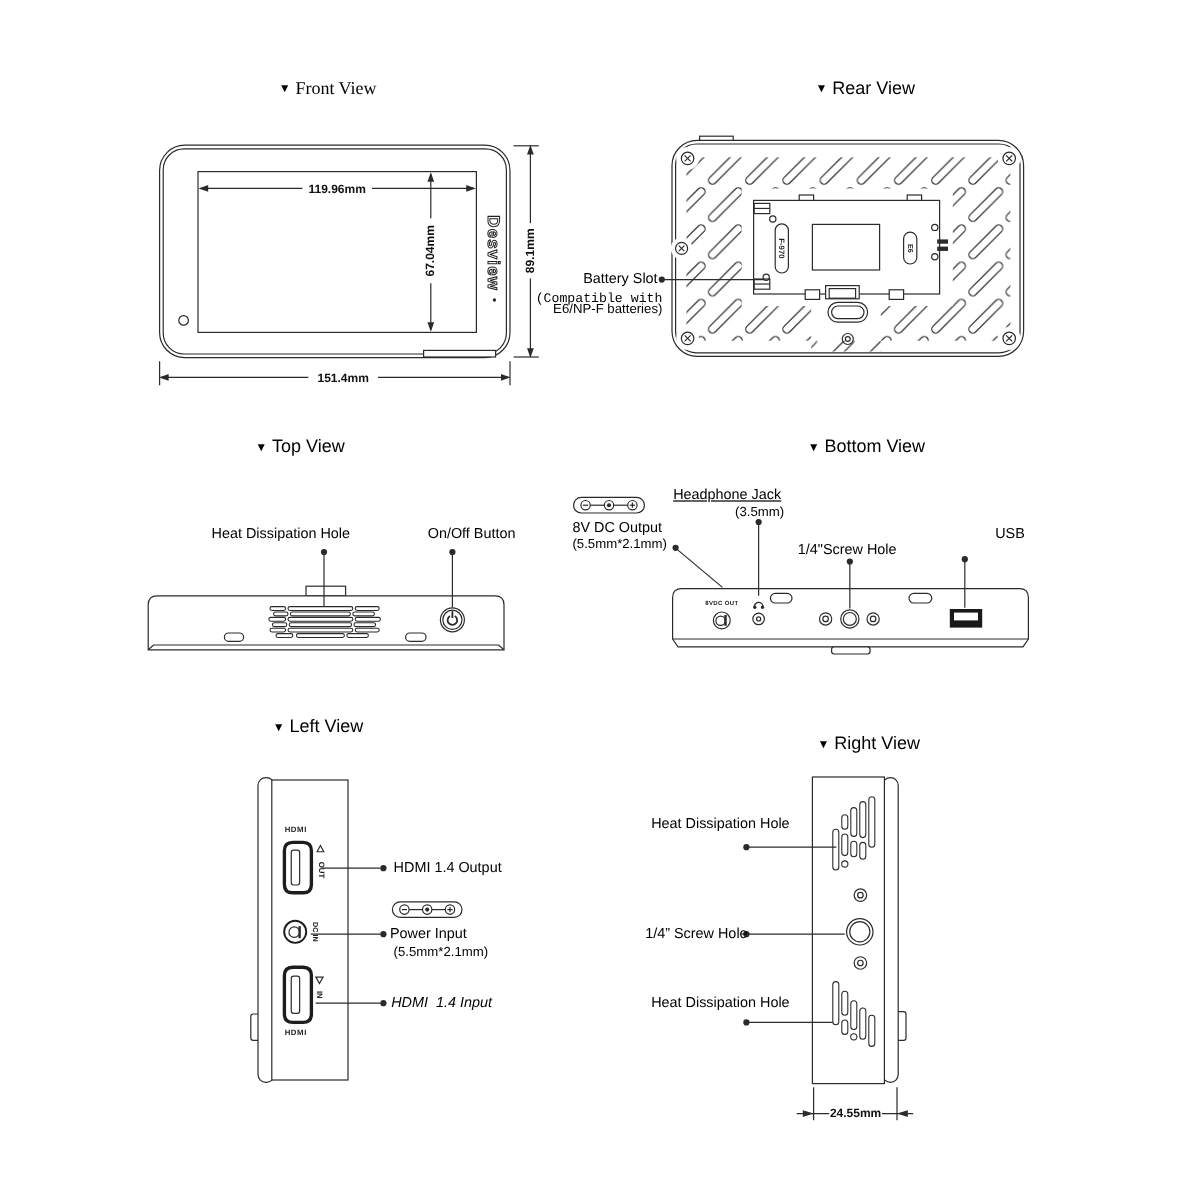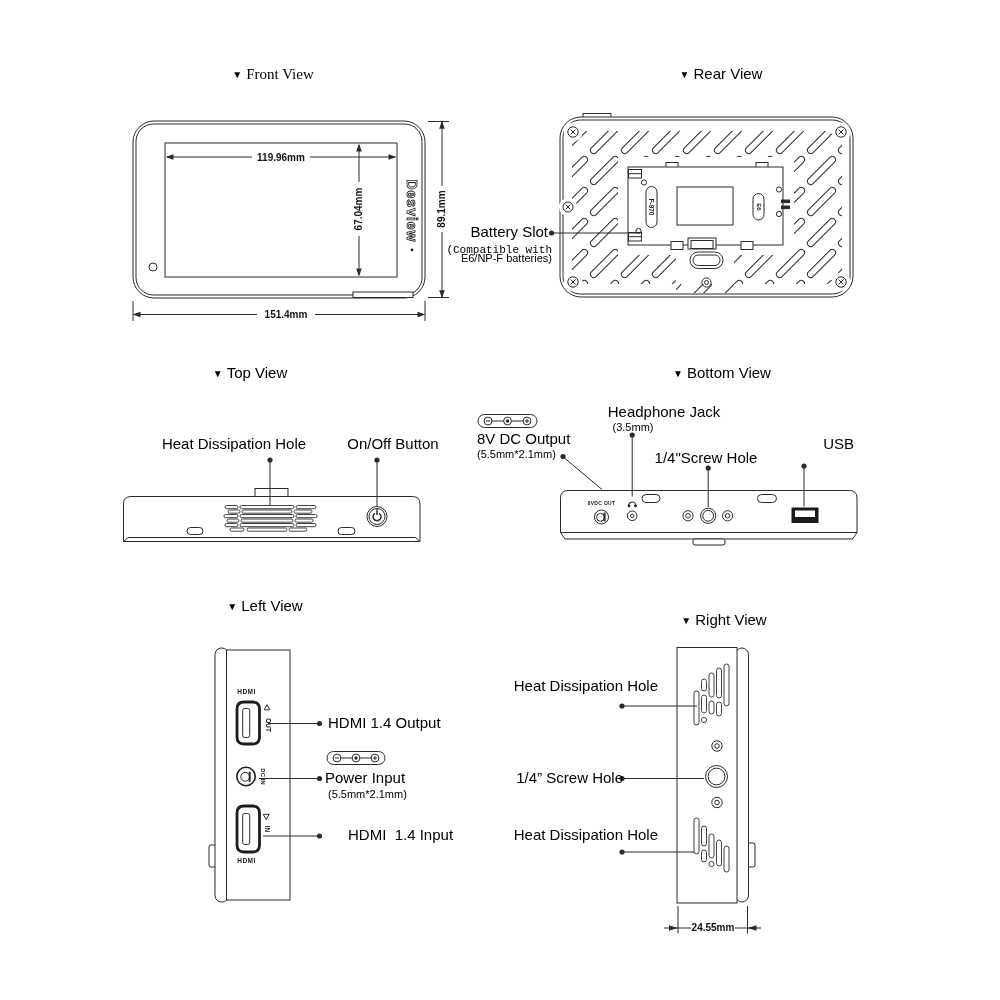--- a/index.html
+++ b/index.html
@@ -1,19 +1,19 @@
 <!DOCTYPE html>
 <html><head>
 <meta charset="utf-8">
 <style>
   html,body{margin:0;padding:0;background:#fff;}
   #canvas{position:relative;width:1000px;height:1000px;background:#fff;overflow:hidden;
           font-family:"Liberation Sans",sans-serif;color:#000;}
   #art{position:absolute;left:0;top:0;}
-  .lbl{position:absolute;font-size:15px;line-height:16px;color:#000;white-space:pre;}
+  .lbl{position:absolute;font-size:12px;line-height:16px;color:#000;white-space:pre;}
   .sub{position:absolute;font-size:11px;line-height:12px;color:#000;white-space:pre;}
   .ctr{text-align:center;} .rgt{text-align:right;}
   .vtitle{position:absolute;font-size:15px;line-height:16px;text-align:center;color:#000;}
   .vtitle .tri{font-size:10px;vertical-align:1px;margin-right:4px;}
   .ln{fill:#fff;stroke:#2b2b2b;stroke-width:1;}
   .lnn{fill:none;stroke:#2b2b2b;stroke-width:1;}
   .lnt{fill:#fff;stroke:#2b2b2b;stroke-width:0.9;}
   .fl{fill:#2b2b2b;stroke:none;}
   .wbg{fill:#fff;stroke:none;}
   text{font-family:"Liberation Sans",sans-serif;}
@@ -371,27 +371,27 @@
 
   <div class="lbl rgt" style="left:400px;top:224px;width:148px;">Battery Slot</div>
   <div class="sub rgt" style="left:400px;top:244px;width:152px;font-family:Liberation Mono, monospace;">(Compatible with</div>
   <div class="sub rgt" style="left:400px;top:252px;width:152px;">E6/NP-F batteries)</div>
 
   <div class="lbl ctr" style="left:134px;top:436px;width:200px;">Heat Dissipation Hole</div>
   <div class="lbl ctr" style="left:293px;top:436px;width:200px;">On/Off Button</div>
 
   <div class="lbl" style="left:477px;top:431px;">8V DC Output</div>
   <div class="sub" style="left:477px;top:448px;">(5.5mm*2.1mm)</div>
-  <div class="lbl ctr" style="left:564px;top:404px;width:200px;">Headphone Jack</div>
+  <div class="lbl ctr" style="left:506px;top:404px;width:200px;text-decoration:underline;">Headphone Jack</div>
   <div class="sub ctr" style="left:583px;top:421px;width:100px;">(3.5mm)</div>
   <div class="lbl ctr" style="left:606px;top:450px;width:200px;">1/4"Screw Hole</div>
   <div class="lbl ctr" style="left:754px;top:436px;width:100px;text-align:right;">USB</div>
 
   <div class="lbl" style="left:328px;top:715px;">HDMI 1.4 Output</div>
   <div class="lbl" style="left:325px;top:770px;">Power Input</div>
   <div class="sub" style="left:328px;top:788px;">(5.5mm*2.1mm)</div>
-  <div class="lbl" style="left:348px;top:827px;">HDMI  1.4 Input</div>
+  <div class="lbl" style="left:326px;top:827px;font-style:italic;">HDMI  1.4 Input</div>
 
   <div class="lbl rgt" style="left:458px;top:678px;width:200px;">Heat Dissipation Hole</div>
   <div class="lbl rgt" style="left:423px;top:770px;width:200px;">1/4” Screw Hole</div>
   <div class="lbl rgt" style="left:458px;top:827px;width:200px;">Heat Dissipation Hole</div>
 
 </div>
 
 </body></html>

